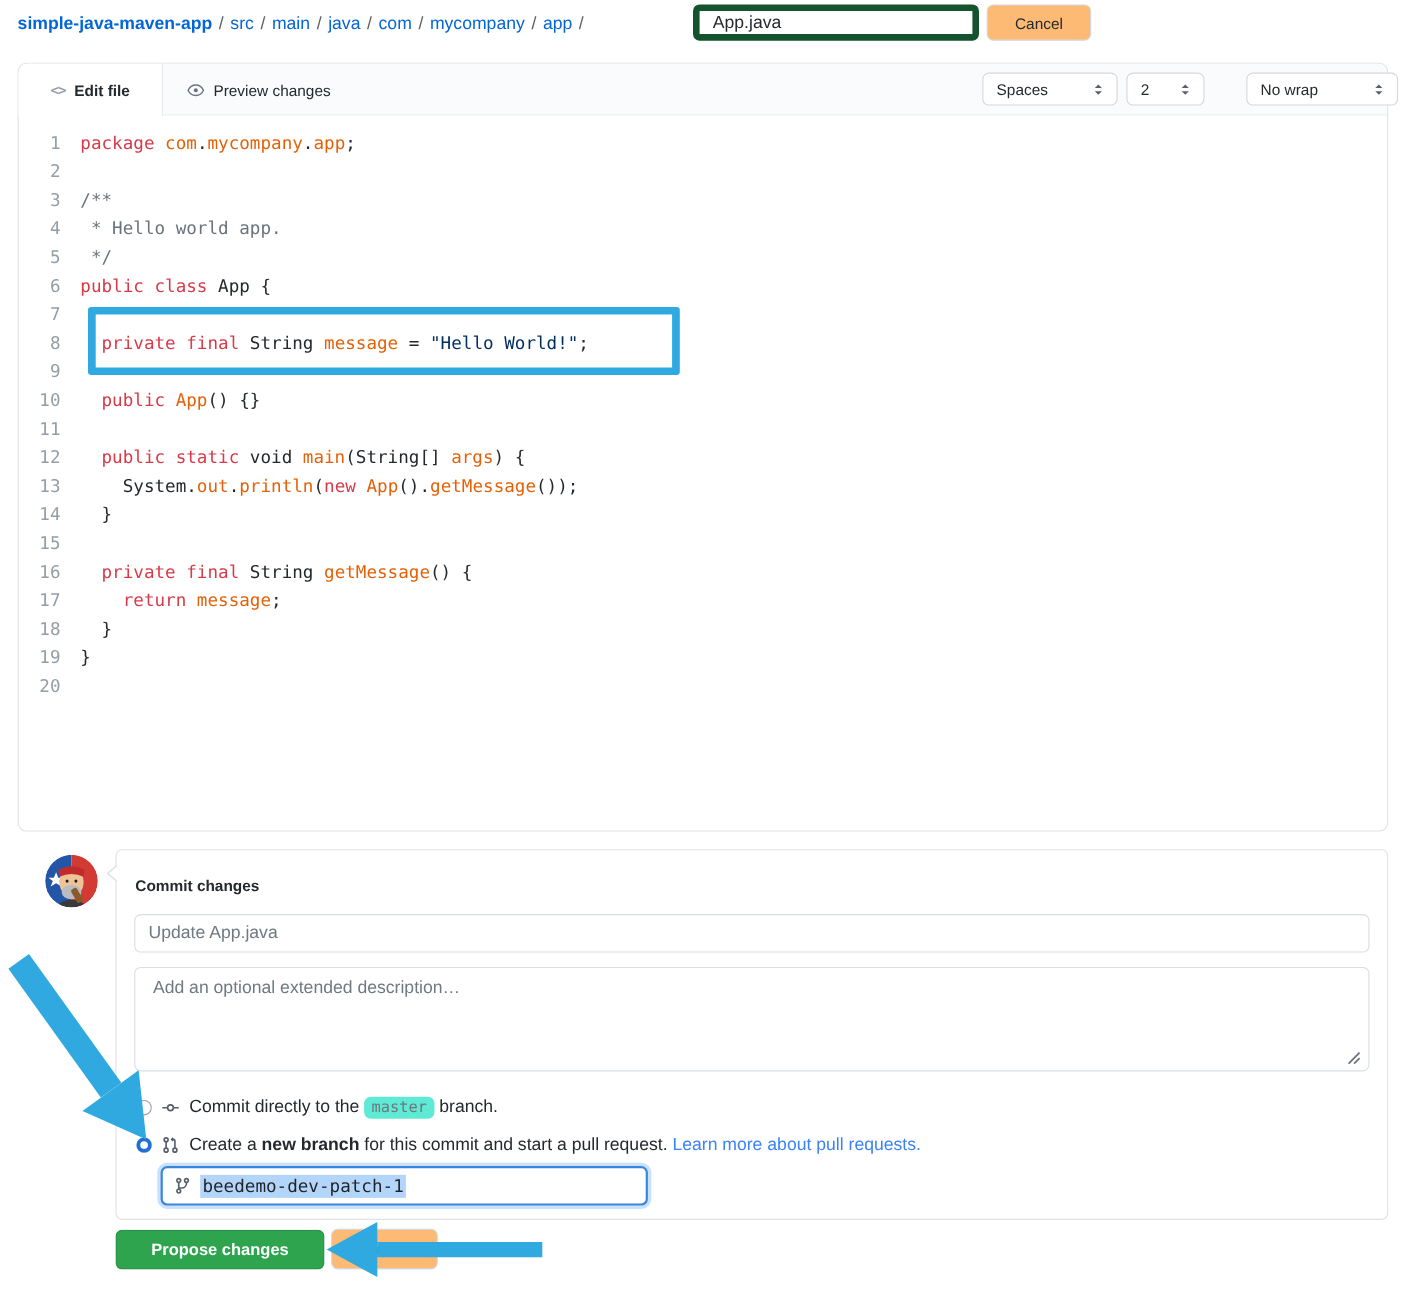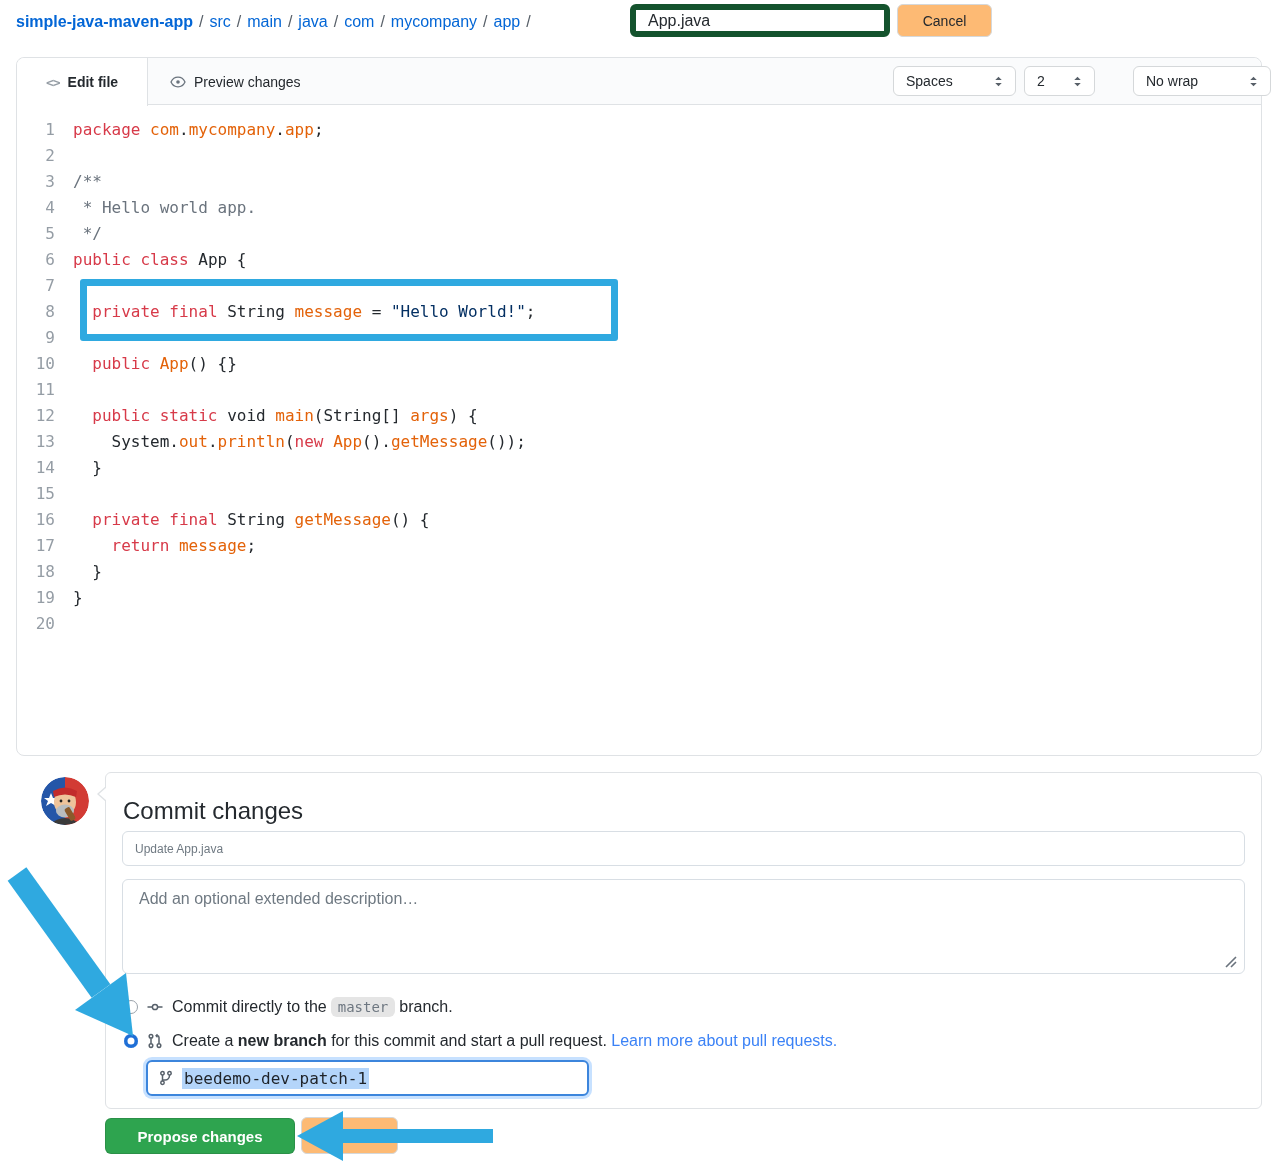--- a/index.html
+++ b/index.html
@@ -37,30 +37,30 @@
   .tok-s { color:#032f62; }
   .tok-c { color:#6a737d; }
   .tok-p { color:#24292e; }
   .hl-box { position:absolute; left:63px; top:174px; width:538px; height:62px; border:7px solid #2fa9e0; border-radius:3px; pointer-events:none; }
 
   
   .avatar { position:absolute; left:41px; top:777px; width:48px; height:48px; border-radius:50%; overflow:hidden; }
   .bubble { position:absolute; left:105px; top:772px; width:1157px; height:337px; border:1px solid #dfe2e5; border-radius:6px; background:#fff; }
   .bubble-caret { position:absolute; left:-9px; top:13px; width:0; height:0; border-style:solid; border-width:8px 9px 8px 0; border-color:transparent #dfe2e5 transparent transparent; }
   .bubble-caret::after { content:""; position:absolute; left:1.5px; top:-7px; border-style:solid; border-width:7px 8px 7px 0; border-color:transparent #fff transparent transparent; }
-  .commit-title { position:absolute; left:17px; top:24px; font-size:24px; font-weight:400; color:#24292e; }
-  .msg-input { position:absolute; left:16px; top:58px; width:1123px; height:35px; border:1px solid #d8dee4; border-radius:6px; padding:0 12px; font-size:12px; font-family:"Liberation Sans", sans-serif; }
+  .commit-title { position:absolute; left:17px; top:24px; font-size:14px; font-weight:700; color:#24292e; }
+  .msg-input { position:absolute; left:16px; top:58px; width:1123px; height:35px; border:1px solid #d8dee4; border-radius:6px; padding:0 12px; font-size:16px; font-family:"Liberation Sans", sans-serif; }
   .desc-area { position:absolute; left:16px; top:106px; width:1123px; height:95px; border:1px solid #d8dee4; border-radius:6px; padding:10px 16px; font-size:16px; font-family:"Liberation Sans", sans-serif; resize:none; color:#24292e; }
   .msg-input::placeholder, .desc-area::placeholder { color:#6f7982; opacity:1; }
   .resize-grip { position:absolute; left:1118px; top:182px; width:14px; height:14px; pointer-events:none; }
   .radio-rows { position:absolute; left:18px; top:217px; }
   .radio-row { display:flex; align-items:center; height:34px; gap:9px; font-size:16px; color:#24292e; }
   .radio { width:14px; height:14px; border-radius:50%; border:1px solid #9aa2aa; background:#fff; flex:none; cursor:pointer; }
   .radio.on { border:none; background:#1f6fd6; box-shadow:inset 0 0 0 3.5px #1f6fd6, inset 0 0 0 7px #fff; cursor:pointer; }
-  .branch-chip { font-family:"DejaVu Sans Mono", monospace; font-size:14px; color:#6e7781; background:#e5e5e5; border-radius:6px; padding:2px 7px; margin:0 4px; }
+  .branch-chip { font-family:"DejaVu Sans Mono", monospace; font-size:14px; color:#6e7781; background:#5eead4; border-radius:6px; padding:2px 7px; margin:0 4px; }
   .bold { font-weight:700; }
   .link { color:#3b82f6; cursor:pointer; }
   .branch-input { position:absolute; left:40px; top:287px; width:443px; height:34px; border:2px solid #3c85dc; border-radius:6px; box-shadow:0 0 0 3px rgba(33,136,255,0.25); display:flex; align-items:center; gap:8px; padding:16px 10px; background:#fff; cursor:text; }
   .branch-value { font-family:"DejaVu Sans Mono", monospace; font-size:16px; color:#1f2328; background:#b4d5fa; padding:1px 2px; }
 
   
   .propose-btn { position:absolute; left:105px; top:1118px; width:190px; height:36px; background:#2ea44f; border:1px solid rgba(27,31,35,0.15); border-radius:6px; color:#fff; font-size:15px; font-weight:700; cursor:pointer; font-family:"Liberation Sans", sans-serif; }
   .cancel-bottom { position:absolute; left:301px; top:1117px; width:97px; height:37px; color:#cb2431; }
 
   

